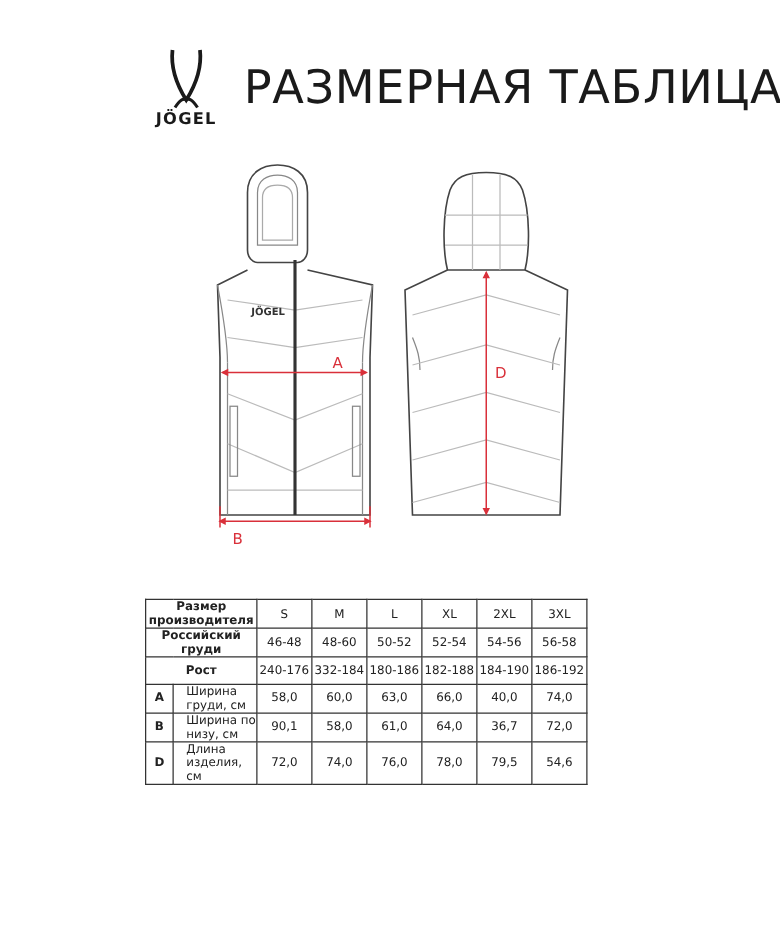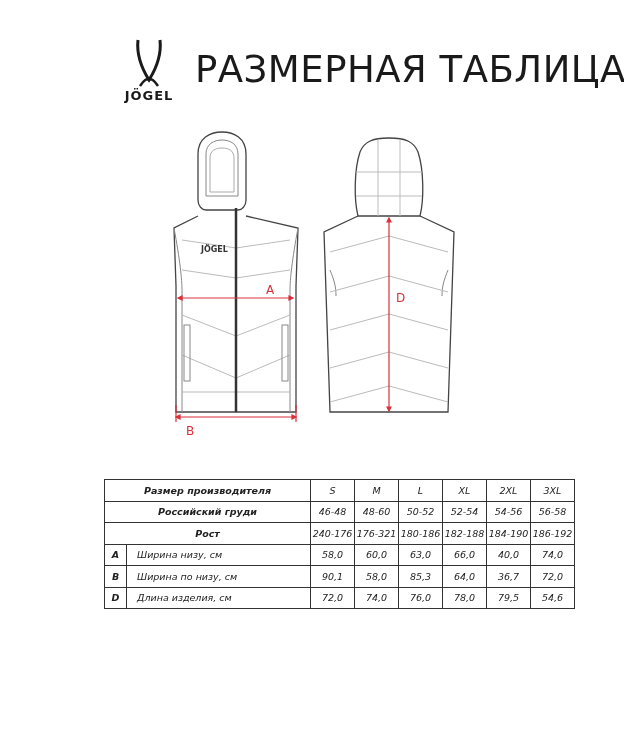--- a/index.html
+++ b/index.html
@@ -1,21 +1,21 @@
 <!DOCTYPE html>
 <html><head>
 <meta charset="utf-8">
 <style>
   html,body{margin:0;padding:0;background:#fff;}
   body{width:624px;height:750px;position:relative;overflow:hidden;font-family:"DejaVu Sans","Liberation Sans",sans-serif;color:#1a1a1a;}
   .logo{position:absolute;left:114px;top:36px;width:70px;height:70px;}
   .logo-text{position:absolute;left:114px;top:88px;width:70px;text-align:center;font-family:"DejaVu Sans",sans-serif;font-weight:bold;font-size:13px;letter-spacing:1px;color:#1a1a1a;}
   .title{position:absolute;left:195px;top:48px;font-family:"DejaVu Sans",sans-serif;font-size:37px;letter-spacing:0.5px;color:#1a1a1a;white-space:nowrap;}
   .drawing{position:absolute;left:160px;top:130px;width:310px;height:310px;}
-  table.sizes{position:absolute;left:104px;top:479px;width:471px;border-collapse:collapse;font-family:"DejaVu Sans",sans-serif;font-size:9.5px;color:#222;font-style:italic;}
+  table.sizes{position:absolute;left:116px;top:479px;width:354px;border-collapse:collapse;font-family:"DejaVu Sans",sans-serif;font-size:9.5px;color:#222;}
   table.sizes td{border:1.3px solid #333;text-align:center;height:20.5px;padding:0;}
   table.sizes td.hdr{font-weight:bold;}
   table.sizes td.letter{font-weight:bold;width:21px;}
   table.sizes td.lbl{text-align:left;padding-left:10px;}
   table.sizes td.v{width:43px;}
 </style>
 </head>
 <body>
 
 <svg class="logo" viewBox="0 0 70 70">
@@ -96,42 +96,42 @@
     <td>46-48</td>
     <td>48-60</td>
     <td>50-52</td>
     <td>52-54</td>
     <td>54-56</td>
     <td>56-58</td>
   </tr>
   <tr>
     <td class="hdr" colspan="2">Рост</td>
     <td>240-176</td>
-    <td>176-321</td>
+    <td>332-184</td>
     <td>180-186</td>
     <td>182-188</td>
     <td>184-190</td>
     <td>186-192</td>
   </tr>
   <tr>
     <td class="letter">A</td>
-    <td class="lbl">Ширина низу, см</td>
+    <td class="lbl">Ширина груди, см</td>
     <td>58,0</td>
     <td>60,0</td>
     <td>63,0</td>
     <td>66,0</td>
     <td>40,0</td>
     <td>74,0</td>
   </tr>
   <tr>
     <td class="letter">B</td>
     <td class="lbl">Ширина по низу, см</td>
     <td>90,1</td>
     <td>58,0</td>
-    <td>85,3</td>
+    <td>61,0</td>
     <td>64,0</td>
     <td>36,7</td>
     <td>72,0</td>
   </tr>
   <tr>
     <td class="letter">D</td>
     <td class="lbl">Длина изделия, см</td>
     <td>72,0</td>
     <td>74,0</td>
     <td>76,0</td>

